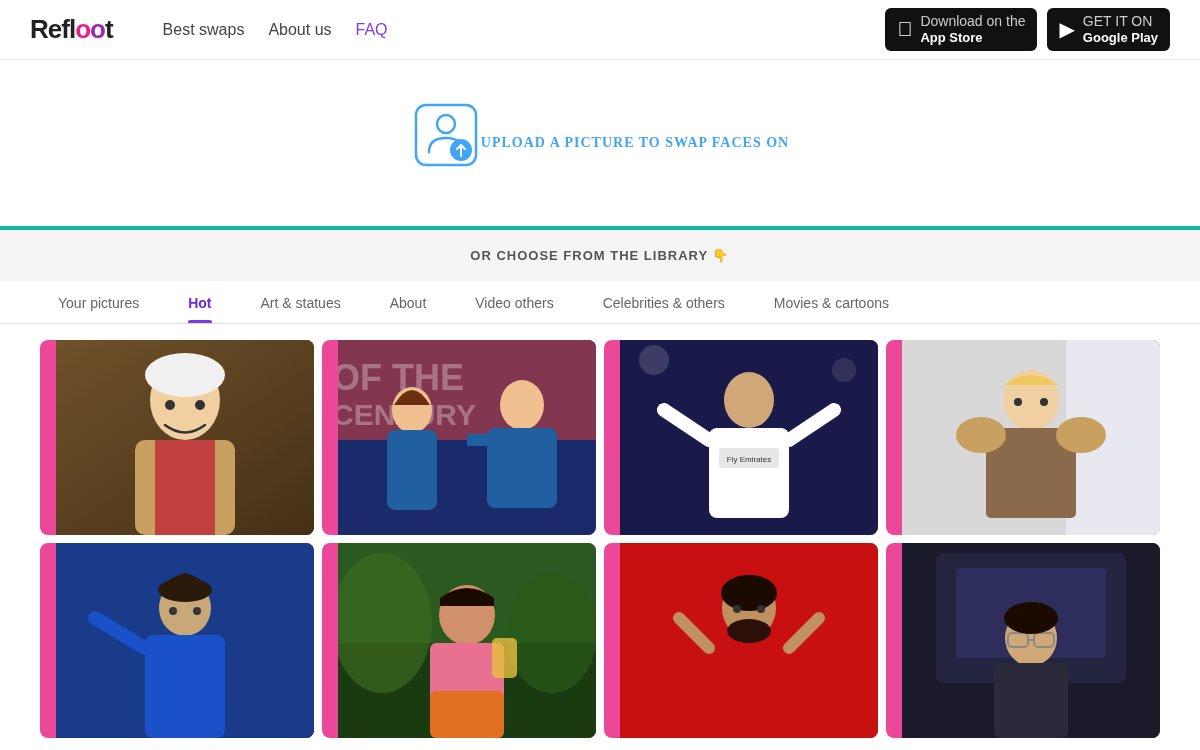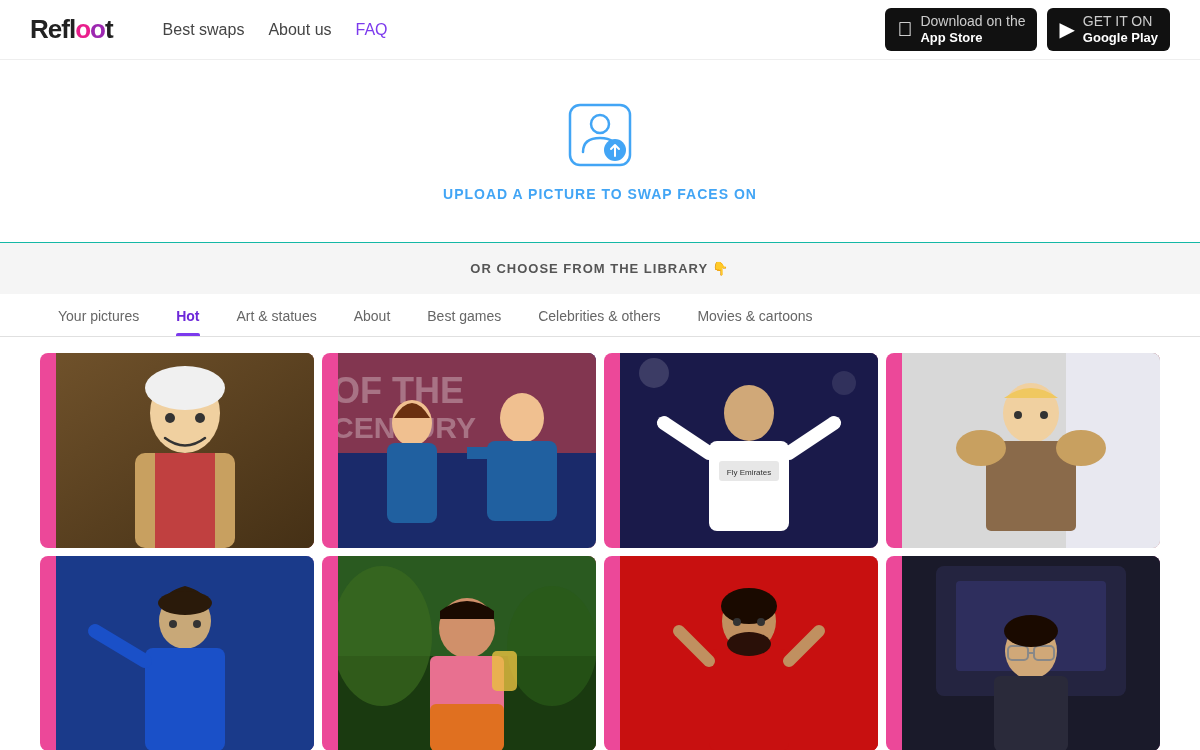--- a/index.html
+++ b/index.html
@@ -55,25 +55,26 @@
     }
     .store-btn-text { line-height: 1.2; }
     .store-btn-small { font-size: 14px; color: #ccc; }
     .store-btn-big { font-size: 13px; font-weight: 600; }
     .store-btn-icon { font-size: 20px; }
 
     
     .upload-section {
       background: #fff;
       display: flex;
-      flex-direction: column;
+      flex-direction: row;
       align-items: center;
       justify-content: center;
       padding: 40px 20px;
-      border-bottom: 1px solid #14b8a6;
+      border-bottom: 4px solid #14b8a6;
+      font-family: Liberation Serif, serif;
     }
     .upload-icon-wrap {
       margin-bottom: 12px;
     }
     .upload-label {
       font-size: 14px;
       font-weight: 700;
       color: #42a5f5;
       letter-spacing: 1px;
       cursor: pointer;
@@ -91,21 +92,21 @@
     }
 
     
     .tabs-section {
       background: #fff;
       border-bottom: 1px solid #e0e0e0;
       padding: 0 40px;
     }
     .tabs {
       display: flex;
-      gap: 1px;
+      gap: 13px;
       align-items: flex-end;
     }
     .tab {
       padding: 14px 18px 12px;
       font-size: 14px;
       color: #666;
       cursor: pointer;
       position: relative;
       white-space: nowrap;
     }
@@ -207,21 +208,21 @@
 <div class="library-section">
   <span>OR CHOOSE FROM THE LIBRARY 👇</span>
 </div>
 
 <div class="tabs-section">
   <div class="tabs">
     <div class="tab">Your pictures</div>
     <div class="tab active">Hot</div>
     <div class="tab">Art &amp; statues</div>
     <div class="tab">About</div>
-    <div class="tab">Best games</div>
+    <div class="tab">Video others</div>
     <div class="tab">Celebrities &amp; others</div>
     <div class="tab">Movies &amp; cartoons</div>
   </div>
 </div>
 
 <section class="gallery">
   <div class="gallery-grid">
 
     <div class="gallery-item">
       <div class="img-placeholder img-doc-brown">

